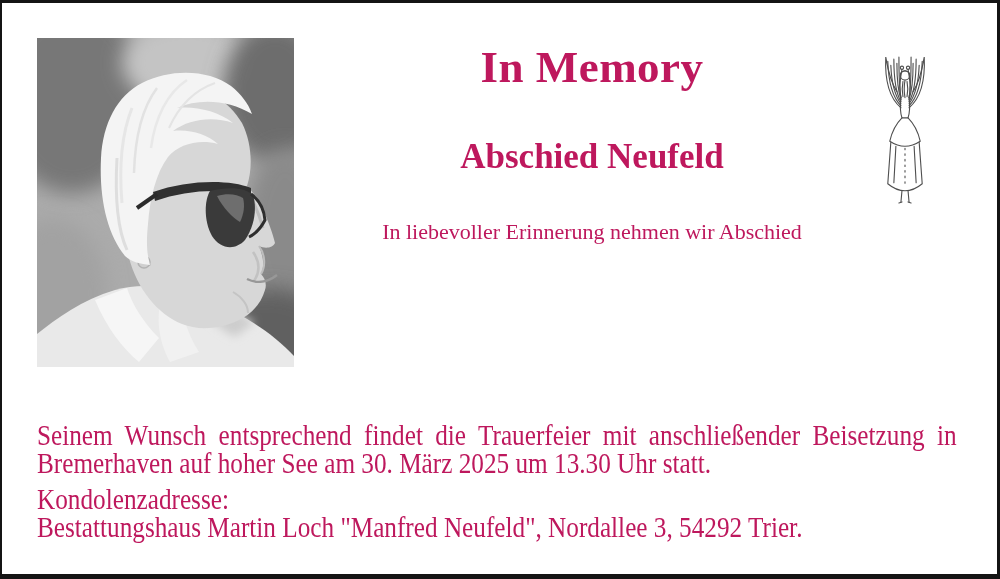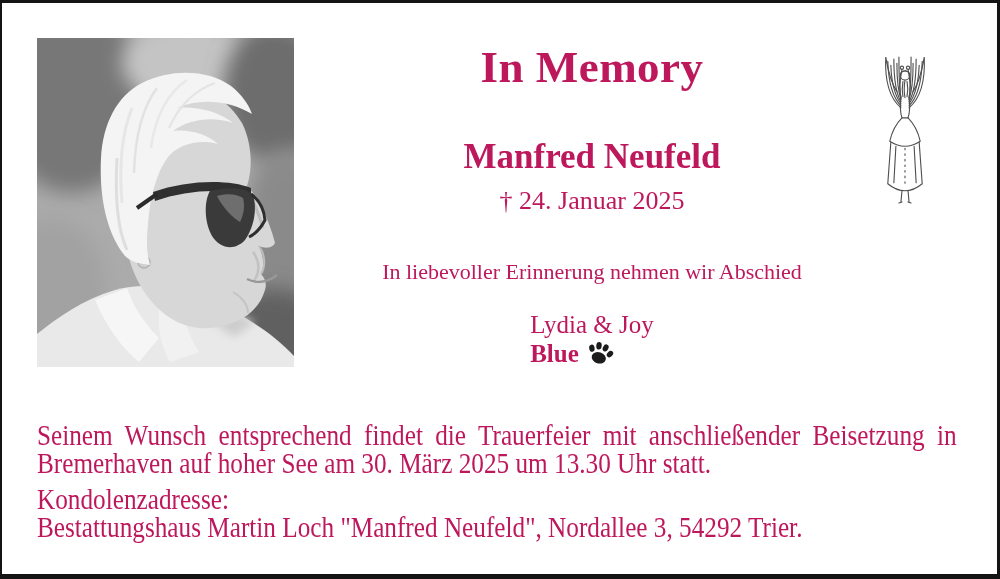--- a/index.html
+++ b/index.html
@@ -139,37 +139,22 @@
         <path d="M20,144 L19,155"></path>
         <path d="M26,144 L27,155"></path>
         <path d="M17,156 L20,155"></path>
         <path d="M29,156 L26,155"></path>
       </g>
     </svg>
   </div>
 
   <div class="center-col">
     <div class="title">In Memory</div>
-    <div class="name">Manfred Neufeld</div>
-    <div class="date">† 24. Januar 2025</div>
+    <div class="name">Abschied Neufeld</div>
     <div class="farewell">In liebevoller Erinnerung nehmen wir Abschied</div>
-    <div class="mourners">
-      <div>Lydia &amp; Joy</div>
-      <div class="mourner-bold">
-        <span>Blue</span><span class="paw"><svg width="30" height="28" viewBox="0 0 30 28" xmlns="http://www.w3.org/2000/svg">
-              <g fill="#1c1c1c" transform="rotate(18 15 14)">
-                <ellipse cx="15" cy="18" rx="7.2" ry="5.6"></ellipse>
-                <ellipse cx="5.5" cy="11" rx="2.7" ry="3.6" transform="rotate(-28 5.5 11)"></ellipse>
-                <ellipse cx="11.5" cy="6.5" rx="2.7" ry="3.7" transform="rotate(-10 11.5 6.5)"></ellipse>
-                <ellipse cx="18.5" cy="6.5" rx="2.7" ry="3.7" transform="rotate(10 18.5 6.5)"></ellipse>
-                <ellipse cx="24.5" cy="11" rx="2.7" ry="3.6" transform="rotate(28 24.5 11)"></ellipse>
-              </g>
-            </svg></span>
-      </div>
-    </div>
   </div>
 
   <div class="body-text">
     <div class="justified">Seinem Wunsch entsprechend findet die Trauerfeier mit anschließender Beisetzung in</div>
     <div>Bremerhaven auf hoher See am 30. März 2025 um 13.30 Uhr statt.</div>
     <div class="kondolenz">Kondolenzadresse:</div>
     <div>Bestattungshaus Martin Loch "Manfred Neufeld", Nordallee 3, 54292 Trier.</div>
   </div>
 
 </div>

